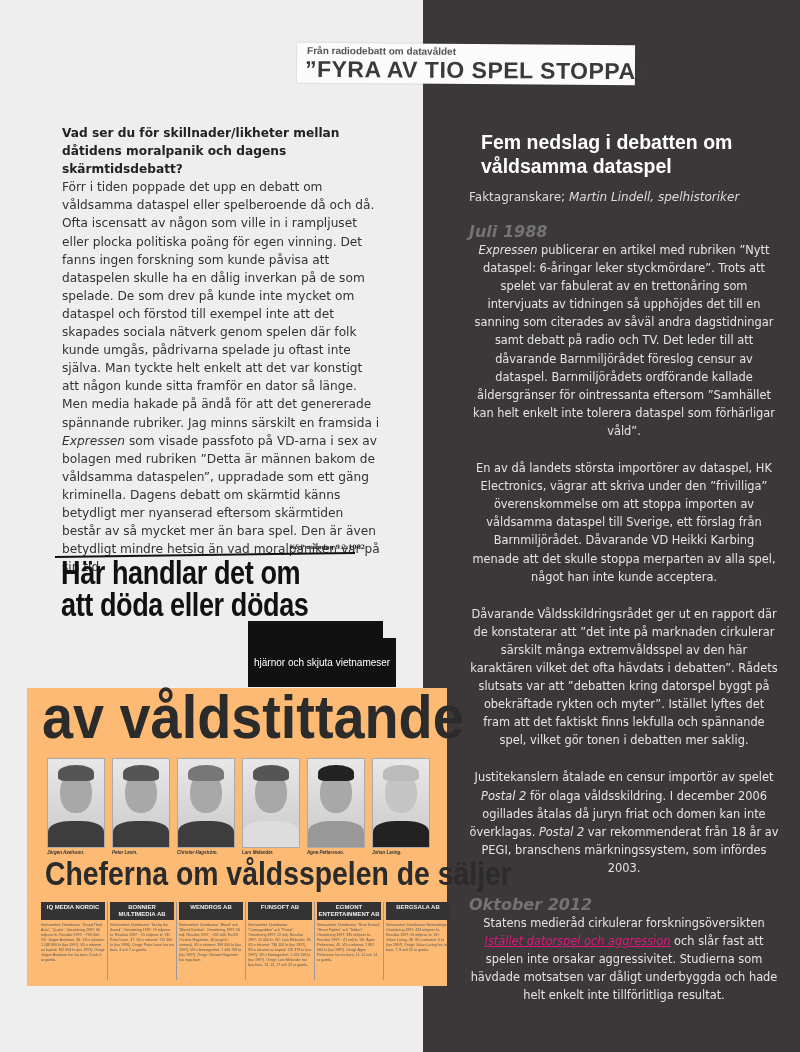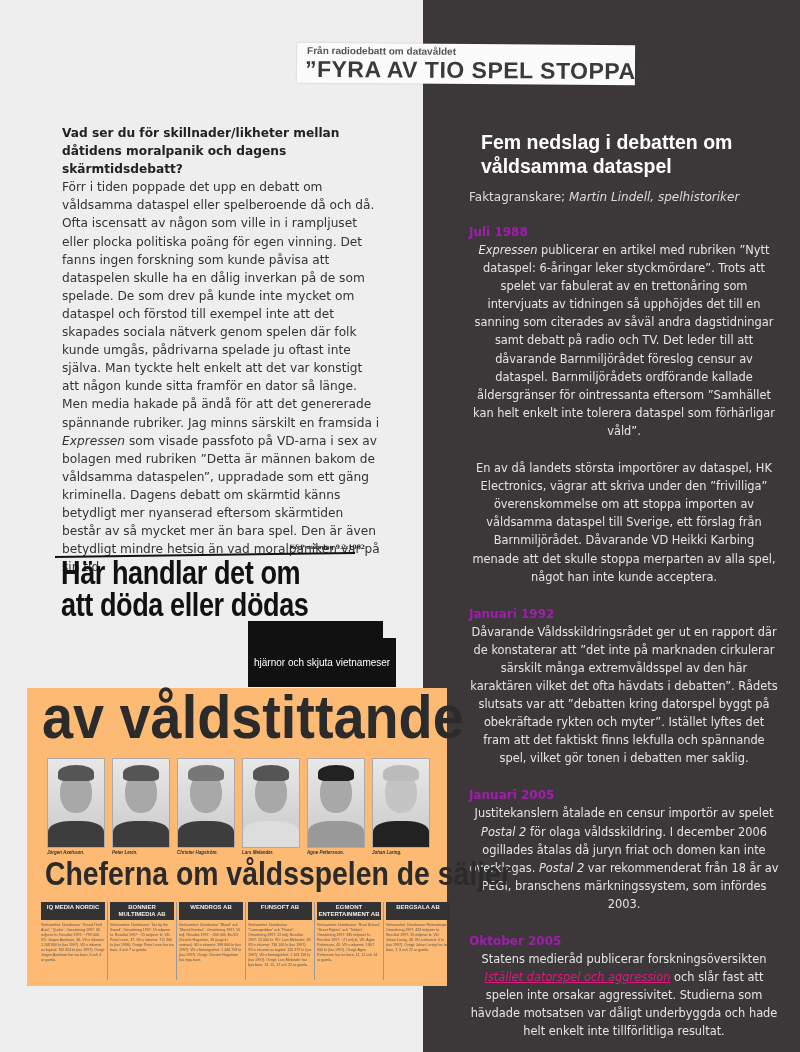--- a/index.html
+++ b/index.html
@@ -14,21 +14,21 @@
   .left-col { position:absolute; left:62px; top:124px; width:320px; font-family:"DejaVu Sans", sans-serif; font-size:12.2px; line-height:18.1px; color:#333; }
   .left-col .q { font-weight:bold; color:#222; }
   .left-col p { margin:0; }
 
   
   .right-col { position:absolute; left:469px; top:118px; width:310px; color:#eaeaea; font-family:"DejaVu Sans", sans-serif; }
   .right-col h1 { margin:12px; font-family:"Liberation Sans", sans-serif; font-weight:bold; font-size:19.5px; line-height:24px; color:#fff; }
   .right-col .byline { margin-top:10px; font-size:12px; color:#dcdcdc; }
   .right-col .byline i { font-style:italic; }
   .entry { margin-top:19px; }
-  .entry .date { font-weight:bold; font-size:12px; color:#a21caf; line-height:18px; }
+  .entry .date { font-weight:bold; font-size:16px; color:#737373; line-height:18px;font-style:italic; }
   .entry .body { font-size:11.4px; line-height:18.1px; color:#e4e4e4;text-align:center; }
   .entry .body i { font-style:italic; }
   .entry .body a { color:#e0177e; font-style:italic; text-decoration:underline; }
 
   
   .clip2 { position:absolute; left:55px; top:543px; width:320px; height:100px; }
   .clip2 .source { position:absolute; right:10px; top:0; font-family:"DejaVu Serif", serif; font-size:6px; color:#222; font-weight:bold; }
   .clip2 .rule { position:absolute; left:0; top:11px; width:300px; height:2px; background:#111; transform:rotate(-0.8deg); }
   .clip2 .hl { position:absolute; left:6px; top:14px; font-family:"Liberation Sans", sans-serif; font-weight:bold; font-size:33px; line-height:32px; color:#111; transform:scaleX(0.82); transform-origin:left top; white-space:nowrap; letter-spacing:-0.5px; }
   .clip2 .sub { position:absolute; left:193px; background:#111; color:#fff; font-family:"Liberation Sans", sans-serif; font-size:10px; padding:19px 6px; white-space:nowrap; }
@@ -72,32 +72,30 @@
   <div class="entry">
     <div class="date">Juli 1988</div>
     <div class="body"><i>Expressen</i><span> publicerar en artikel med rubriken ”Nytt dataspel: 6-åringar leker styckmördare”. Trots att spelet var fabulerat av en trettonåring som intervjuats av tidningen så upphöjdes det till en sanning som citerades av såväl andra dagstidningar samt debatt på radio och TV. Det leder till att dåvarande Barnmiljörådet föreslog censur av dataspel. Barnmiljörådets ordförande kallade åldersgränser för ointressanta eftersom ”Samhället kan helt enkelt inte tolerera dataspel som förhärligar våld”.</span></div>
   </div>
 
   <div class="entry">
     <div class="body">En av då landets största importörer av dataspel, HK Electronics, vägrar att skriva under den ”frivilliga” överenskommelse om att stoppa importen av våldsamma dataspel till Sverige, ett förslag från Barnmiljörådet. Dåvarande VD Heikki Karbing menade att det skulle stoppa merparten av alla spel, något han inte kunde acceptera.</div>
   </div>
 
   <div class="entry">
-    <div class="date">Januari 1992</div>
     <div class="body">Dåvarande Våldsskildringsrådet ger ut en rapport där de konstaterar att ”det inte på marknaden cirkulerar särskilt många extremvåldsspel av den här karaktären vilket det ofta hävdats i debatten”. Rådets slutsats var att ”debatten kring datorspel byggt på obekräftade rykten och myter”. Istället lyftes det fram att det faktiskt finns lekfulla och spännande spel, vilket gör tonen i debatten mer saklig.</div>
   </div>
 
   <div class="entry">
-    <div class="date">Januari 2005</div>
     <div class="body"><span>Justitekanslern åtalade en censur importör av spelet </span><i>Postal 2</i><span> för olaga våldsskildring. I december 2006 ogillades åtalas då juryn friat och domen kan inte överklagas. </span><i>Postal 2</i><span> var rekommenderat från 18 år av PEGI, branschens märkningssystem, som infördes 2003.</span></div>
   </div>
 
   <div class="entry">
-    <div class="date">Oktober 2005</div>
-    <div class="body"><span>Statens medieråd publicerar forskningsöversikten </span><a>Istället datorspel och aggression</a><span> och slår fast att spelen inte orsakar aggressivitet. Studierna som hävdade motsatsen var dåligt underbyggda och hade helt enkelt inte tillförlitliga resultat.</span></div>
+    <div class="date">Oktober 2012</div>
+    <div class="body"><span>Statens medieråd cirkulerar forskningsöversikten </span><a>Istället datorspel och aggression</a><span> och slår fast att spelen inte orsakar aggressivitet. Studierna som hävdade motsatsen var dåligt underbyggda och hade helt enkelt inte tillförlitliga resultat.</span></div>
   </div>
 </div>
 
 <div class="clip2">
   <div class="source">K&amp;P måndag 9.2.1982</div>
   <div class="rule"></div>
   <div class="hl">
     <div>Här handlar det om</div>
     <div>att döda eller dödas</div>
   </div>

